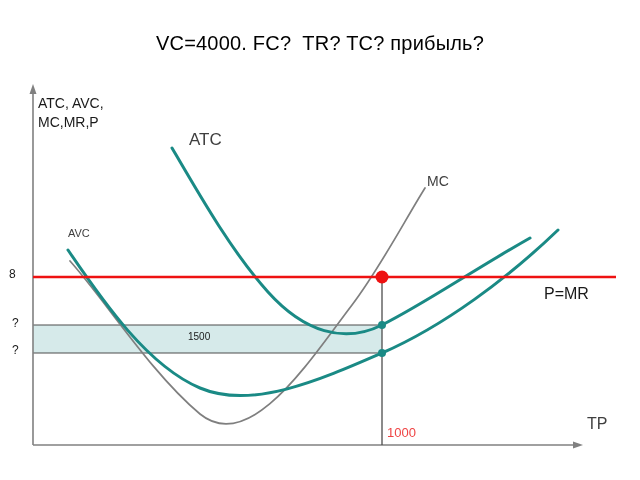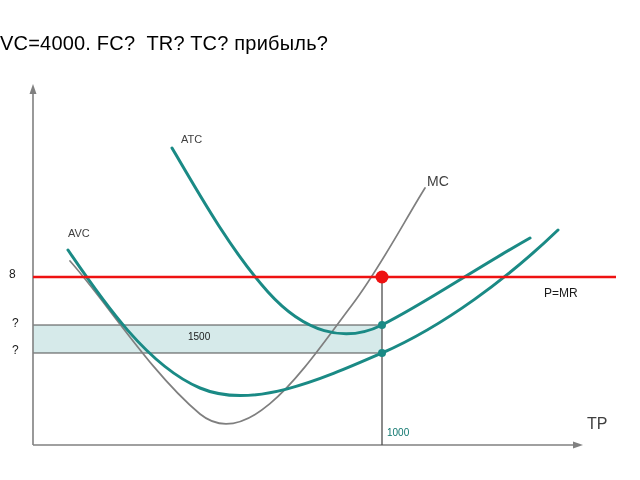--- a/index.html
+++ b/index.html
@@ -17,20 +17,21 @@
     position: relative;
     width: 640px;
     height: 480px;
     background: #ffffff;
   }
   #title {
     position: absolute;
     left: 0;
     top: 32px;
     width: 640px;
+    text-align: center;
     font-size: 20px;
     color: #000000;
     letter-spacing: 0.2px;
     white-space: pre;
   }
   #plot {
     position: absolute;
     left: 0;
     top: 0;
     width: 640px;
@@ -45,38 +46,40 @@
   }
   #ylabel {
     position: absolute;
     left: 38px;
     top: 94px;
     font-size: 14px;
     color: #1a1a1a;
     line-height: 19px;
     white-space: pre;
   }
-  #lbl-atc { left: 181px; top: 133px; font-size: 11px; }
+  #lbl-atc { left: 189px; top: 133px; font-size: 17px; }
   #lbl-mc  { left: 427px; top: 175px; font-size: 14px; }
   #lbl-avc { left: 68px;  top: 227px; font-size: 11px; }
-  #lbl-pmr { left: 544px; top: 287px; font-size: 12px; color: #1a1a1a; }
+  #lbl-pmr { left: 544px; top: 287px; font-size: 16px; color: #1a1a1a; }
   #lbl-tp  { left: 587px; top: 417px; font-size: 16px; }
-  #lbl-1000 { left: 387px; top: 426px; font-size: 10px; color: #0f766e; }
+  #lbl-1000 { left: 387px; top: 426px; font-size: 13px; color: #ef4444; }
   #lbl-1500 { left: 188px; top: 330px; font-size: 10px; color: #1a1a1a; }
   #tick-8  { left: 9px;  top: 268px; font-size: 12px; color: #1a1a1a; }
   #tick-q1 { left: 12px; top: 317px; font-size: 12px; color: #1a1a1a; }
   #tick-q2 { left: 12px; top: 344px; font-size: 12px; color: #1a1a1a; }
 </style>
 </head>
 <body>
 
 <div id="slide">
 
   <div id="title">VC=4000. FC?  TR? TC? прибыль?</div>
 
+  <div id="ylabel"><span>ATC, AVC,</span>
+<span>MC,MR,P</span></div>
 
   <svg id="plot" viewBox="0 0 640 480" xmlns="http://www.w3.org/2000/svg">
 
     <rect x="33" y="325" width="349" height="28" fill="#d6eaea"></rect>
     <line x1="33" y1="325" x2="382" y2="325" stroke="#4d4d4d" stroke-width="1.2"></line>
     <line x1="33" y1="353" x2="382" y2="353" stroke="#4d4d4d" stroke-width="1.2"></line>
 
     <line x1="33" y1="445" x2="33" y2="90" stroke="#808080" stroke-width="1.6"></line>
     <polygon points="33,84 29.5,94 36.5,94" fill="#808080"></polygon>
     <line x1="33" y1="445" x2="576" y2="445" stroke="#808080" stroke-width="1.6"></line>

